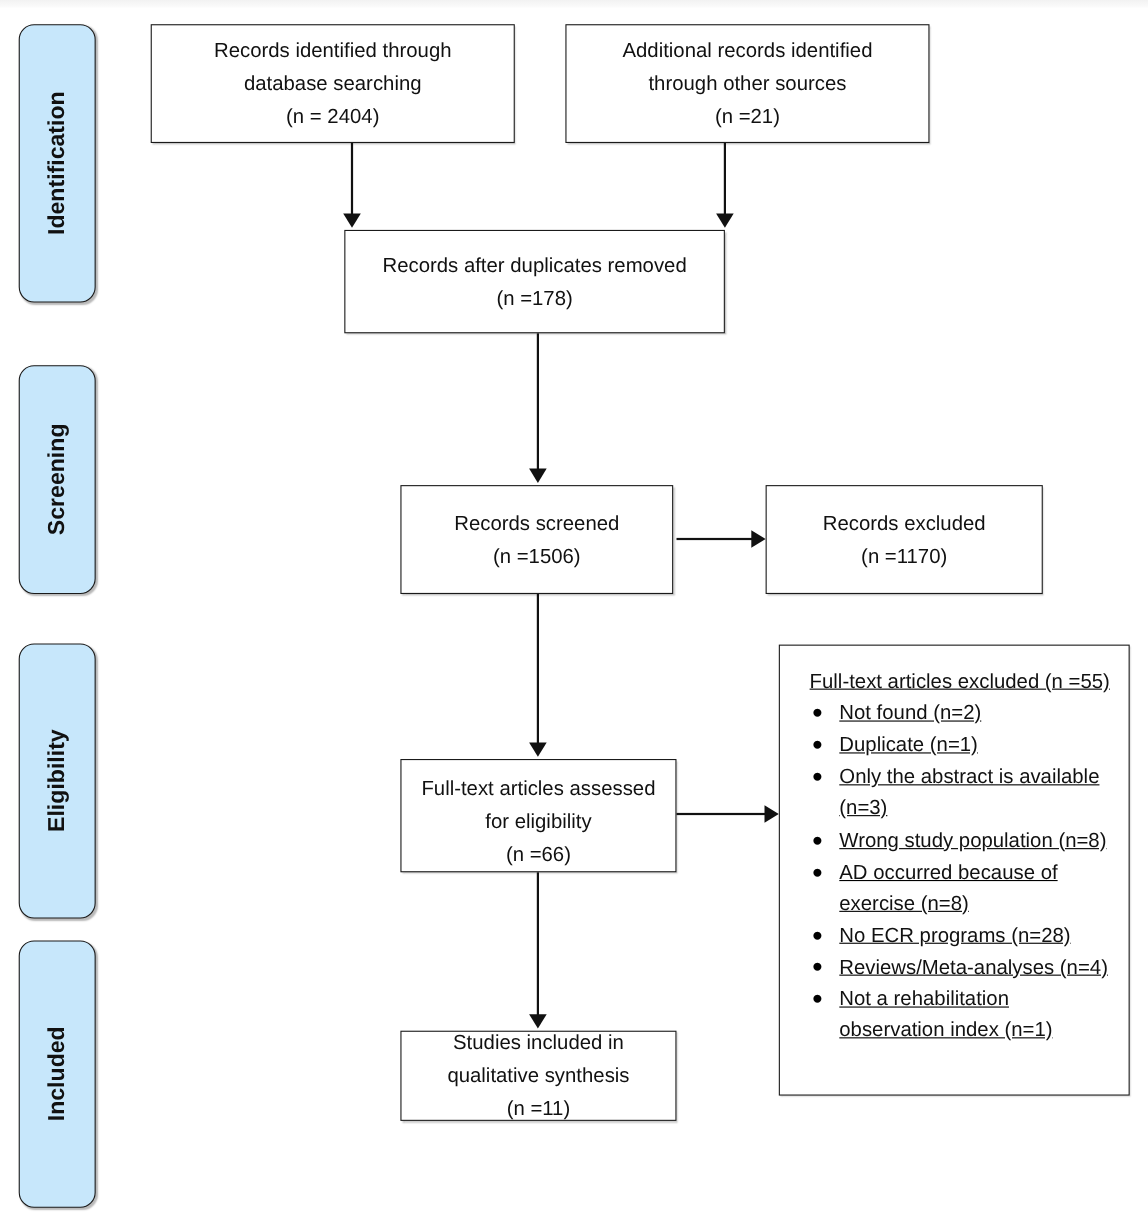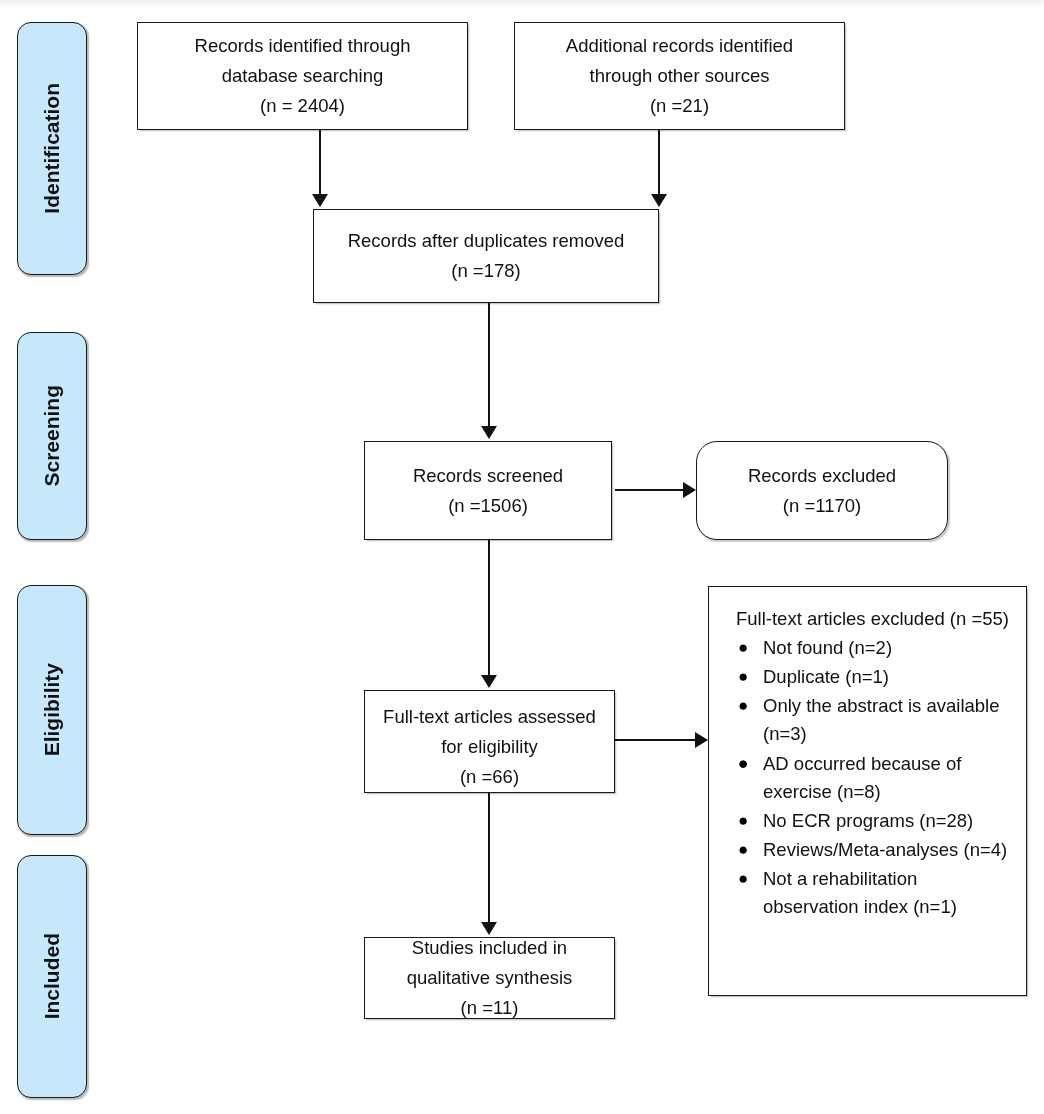--- a/index.html
+++ b/index.html
@@ -67,20 +67,21 @@
     white-space: nowrap;
   }
   
   .listbox {
     position: absolute;
     background: #ffffff;
     border: 1.8px solid #1a1a1a;
     box-sizing: border-box;
     padding: 20px 10px 10px 14px;
     box-shadow: 1.5px 1.5px 1.5px rgba(0,0,0,0.22);
+    text-decoration: underline;
   }
   .listbox .heading {
     font-size: 18.5px;
     color: #111111;
     text-align: center;
     line-height: 1.25;
     margin: 0 0 4px 6px;
   }
   .listbox ul {
     margin: 0;
@@ -172,21 +173,21 @@
   </div>
 
   <div class="vline" style="left:488px; top:303px; height:124px;"></div>
   <div class="arrow-down" style="left:481px; top:426px;"></div>
 
   <div class="box" style="left:364px; top:441px; width:248px; height:99px;">
     <div class="line">Records screened</div>
     <div class="line">(n =1506)</div>
   </div>
 
-  <div class="box" style="left:696px; top:441px; width:252px; height:99px;border-radius:21px;">
+  <div class="box" style="left:696px; top:441px; width:252px; height:99px;">
     <div class="line">Records excluded</div>
     <div class="line">(n =1170)</div>
   </div>
 
   <div class="hline" style="left:615px; top:489px; width:69px;"></div>
   <div class="arrow-right" style="left:683px; top:482px;"></div>
 
   <div class="vline" style="left:488px; top:540px; height:136px;"></div>
   <div class="arrow-down" style="left:481px; top:675px;"></div>
 
@@ -209,20 +210,21 @@
       <li>
         <span class="bullet">●</span>
         <span>Duplicate (n=1)</span>
       </li>
       <li>
         <span class="bullet">●</span>
         <span>Only the abstract is available (n=3)</span>
       </li>
       <li>
         <span class="bullet">●</span>
+        <span>Wrong study population (n=8)</span>
       </li>
       <li>
         <span class="bullet">●</span>
         <span>AD occurred because of exercise (n=8)</span>
       </li>
       <li>
         <span class="bullet">●</span>
         <span>No ECR programs (n=28)</span>
       </li>
       <li>

